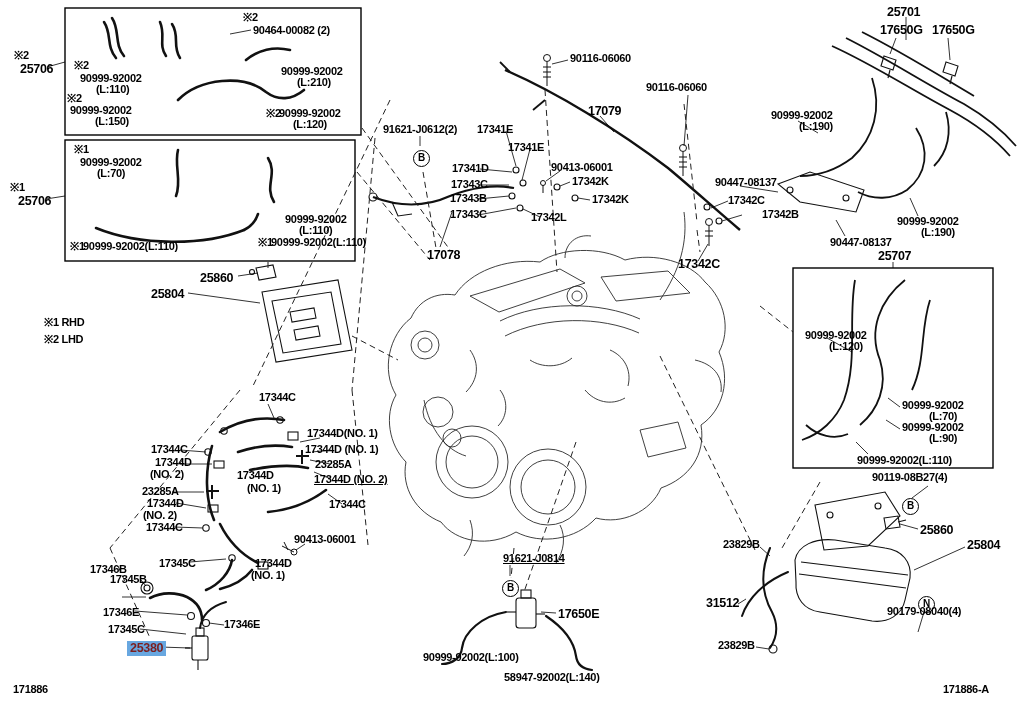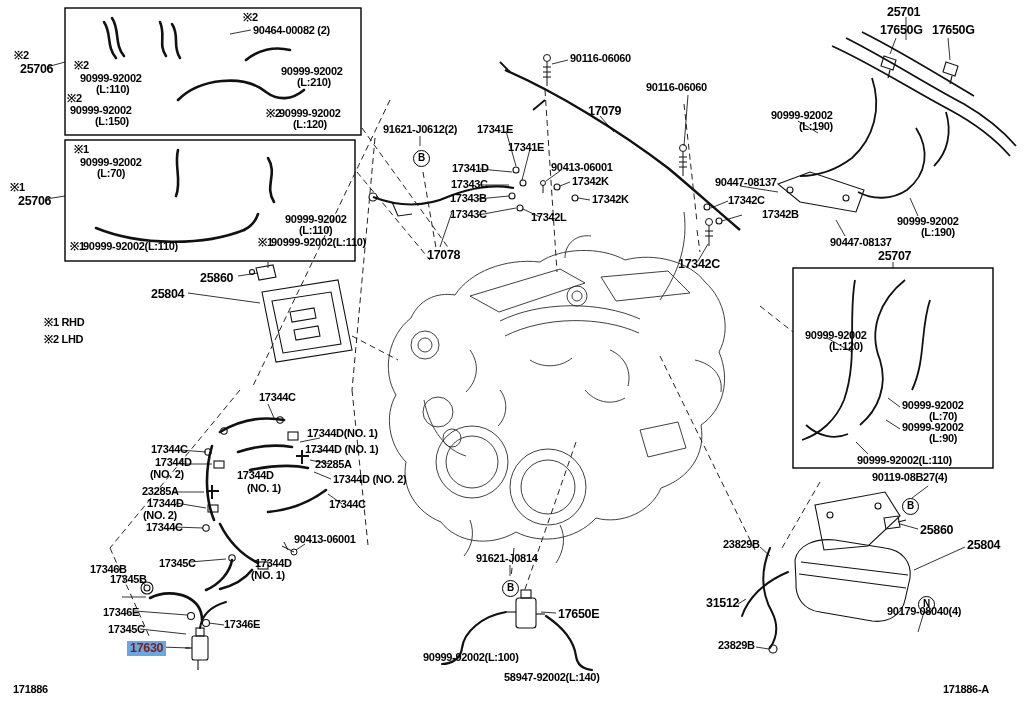--- a/index.html
+++ b/index.html
@@ -298,39 +298,39 @@
       <div class="lbl circ" style="left: 918px; top: 596px;">N</div>
       <div class="lbl" style="left: 887px; top: 606px;">90179-08040(4)</div>
       <div class="lbl" style="left: 718px; top: 640px;">23829B</div>
       <div class="lbl" style="left: 259px; top: 392px;">17344C</div>
       <div class="lbl" style="left: 307px; top: 428px;">17344D(NO. 1)</div>
       <div class="lbl" style="left: 151px; top: 444px;">17344C</div>
       <div class="lbl" style="left: 155px; top: 457px;">17344D</div>
       <div class="lbl" style="left: 150px; top: 469px;">(NO. 2)</div>
       <div class="lbl" style="left: 305px; top: 444px;">17344D (NO. 1)</div>
       <div class="lbl" style="left: 315px; top: 459px;">23285A</div>
-      <div class="lbl" style="left: 333px; top: 474px;">17344D (NO. 2)</div>
+      <div class="lbl" style="left: 314px; top: 474px; text-decoration: underline;">17344D (NO. 2)</div>
       <div class="lbl" style="left: 142px; top: 486px;">23285A</div>
       <div class="lbl" style="left: 147px; top: 498px;">17344D</div>
       <div class="lbl" style="left: 143px; top: 510px;">(NO. 2)</div>
       <div class="lbl" style="left: 237px; top: 470px;">17344D</div>
       <div class="lbl" style="left: 247px; top: 483px;">(NO. 1)</div>
       <div class="lbl" style="left: 329px; top: 499px;">17344C</div>
       <div class="lbl" style="left: 146px; top: 522px;">17344C</div>
       <div class="lbl" style="left: 294px; top: 534px;">90413-06001</div>
       <div class="lbl" style="left: 255px; top: 558px;">17344D</div>
       <div class="lbl" style="left: 251px; top: 570px;">(NO. 1)</div>
       <div class="lbl" style="left: 159px; top: 558px;">17345C</div>
       <div class="lbl" style="left: 110px; top: 574px;">17345B</div>
       <div class="lbl" style="left: 90px; top: 564px;">17346B</div>
       <div class="lbl" style="left: 103px; top: 607px;">17346E</div>
       <div class="lbl" style="left: 108px; top: 624px;">17345C</div>
       <div class="lbl" style="left: 224px; top: 619px;">17346E</div>
-      <div class="lbl s12 hl" style="left: 127px; top: 641px;">17630</div>
-      <div class="lbl" style="left: 476px; top: 553px;">91621-J0814</div>
+      <div class="lbl s12 hl" style="left: 127px; top: 641px;">25380</div>
+      <div class="lbl" style="left: 503px; top: 553px; text-decoration: underline;">91621-J0814</div>
       <div class="lbl circ" style="left: 502px; top: 580px;">B</div>
       <div class="lbl s12" style="left: 558px; top: 608px;">17650E</div>
       <div class="lbl" style="left: 423px; top: 652px;">90999-92002(L:100)</div>
       <div class="lbl" style="left: 504px; top: 672px;">58947-92002(L:140)</div>
       <div class="lbl" style="left: 13px; top: 684px;">171886</div>
       <div class="lbl" style="left: 943px; top: 684px;">171886-A</div>
     </div>
 
 </div>
 

